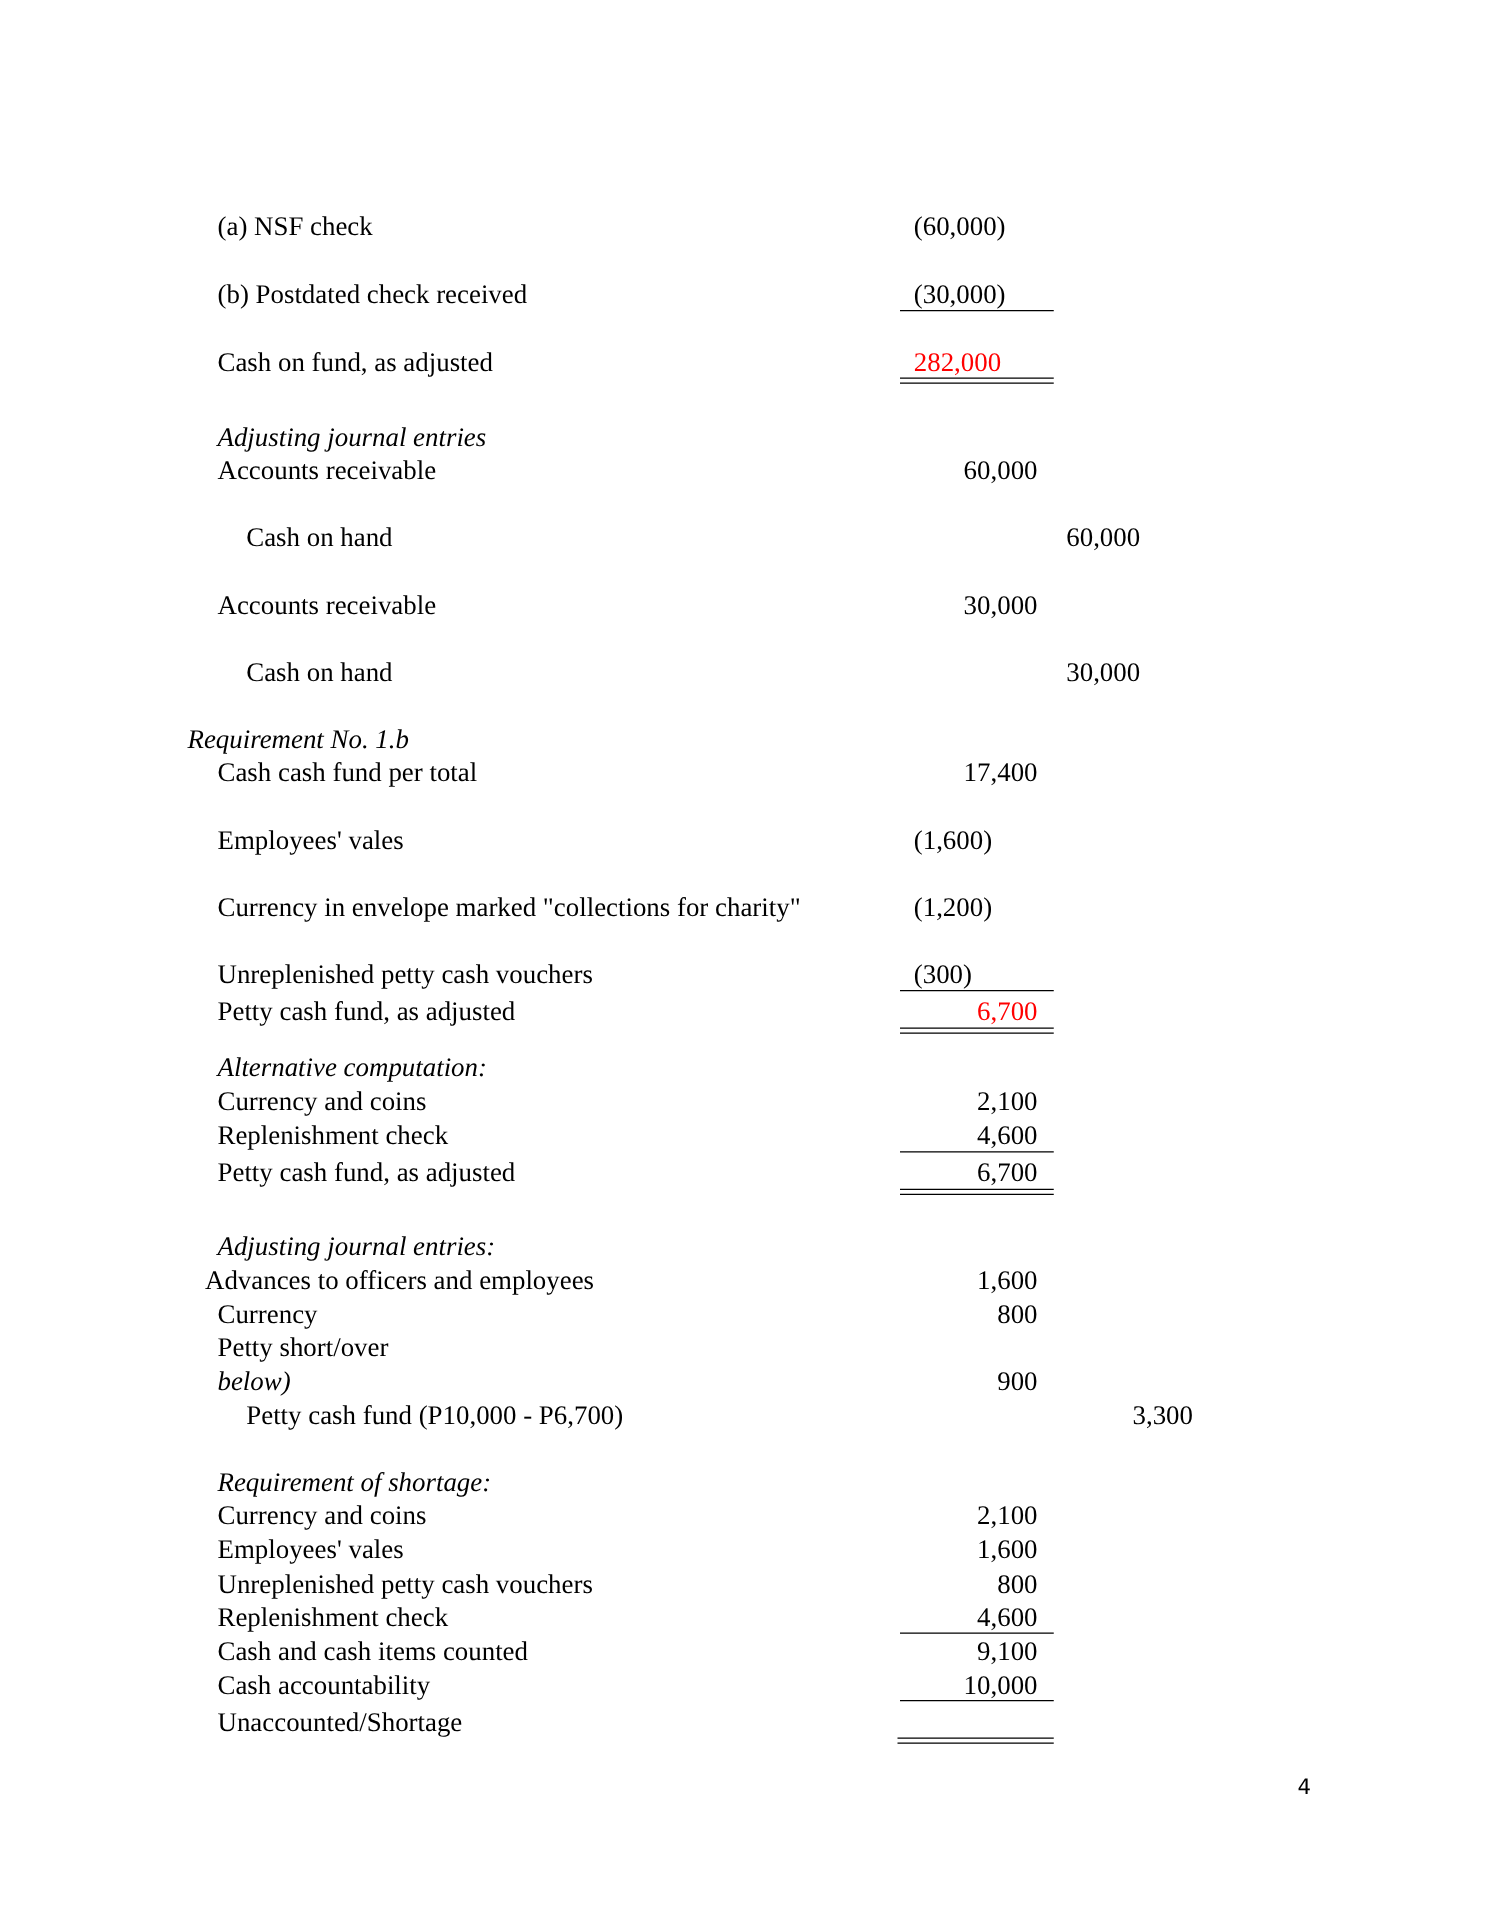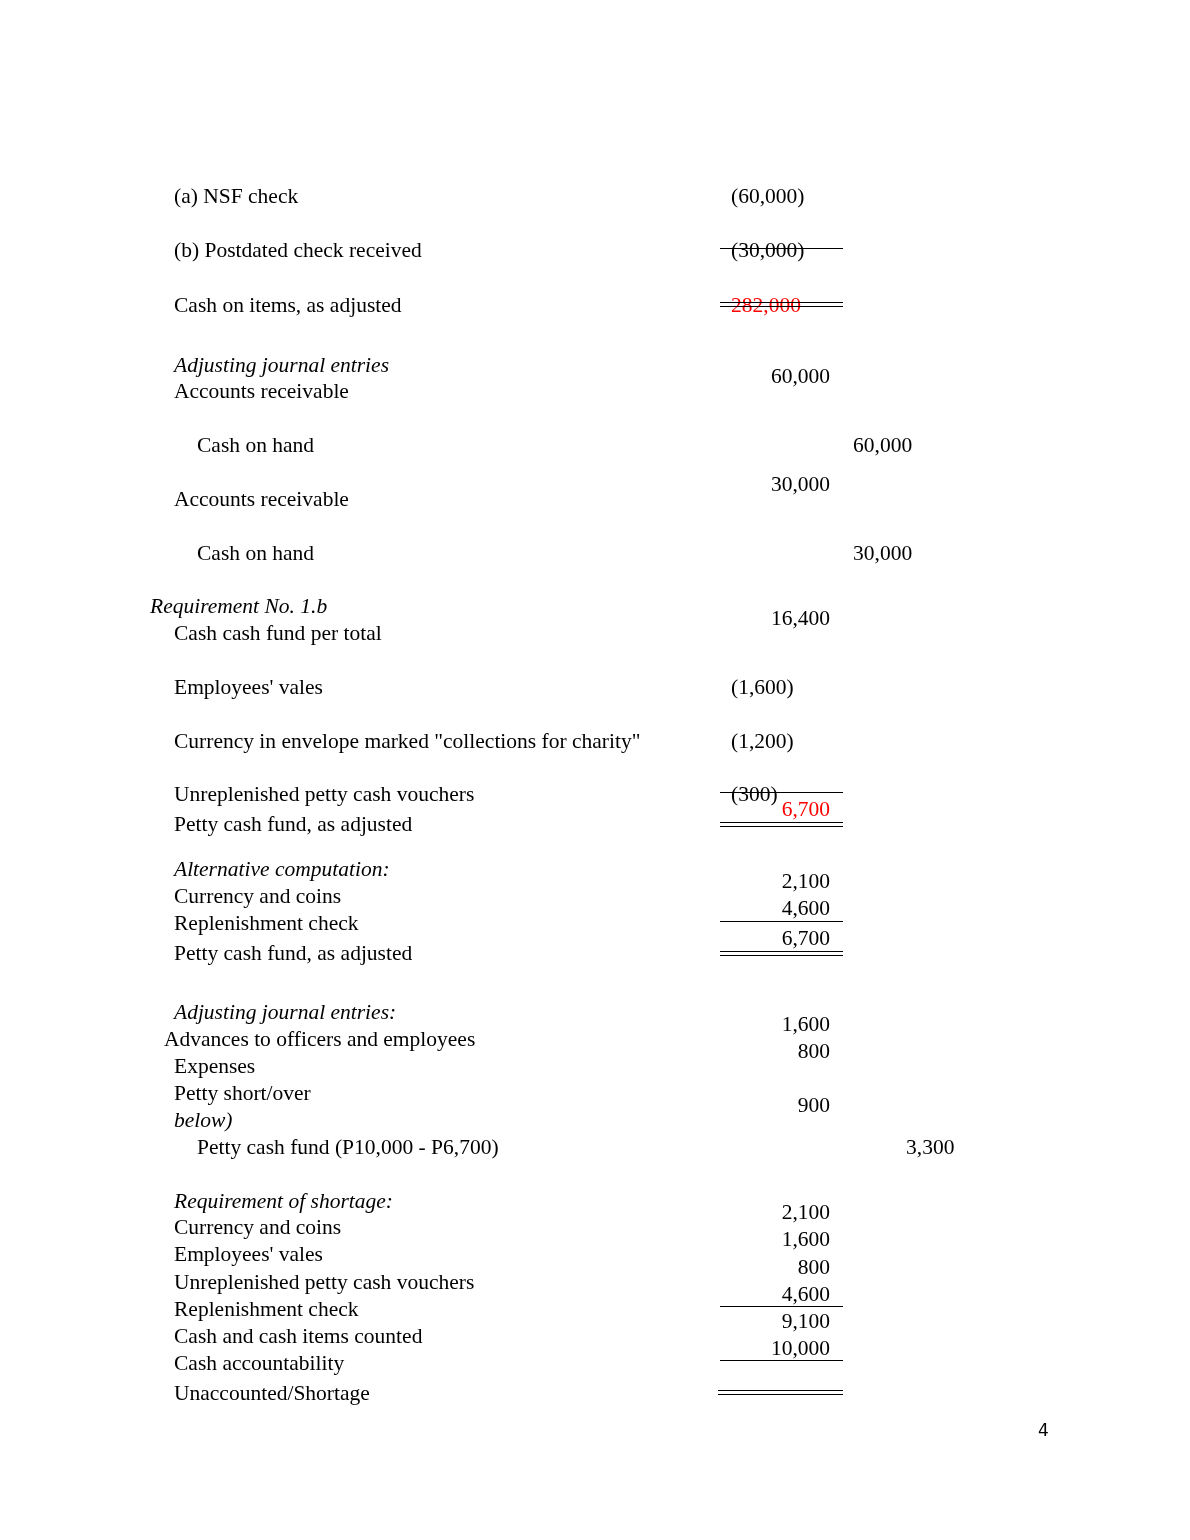--- a/index.html
+++ b/index.html
@@ -1,56 +1,56 @@
 <!DOCTYPE html>
 <html><head>
 <meta charset="utf-8">
 <style>
   html, body { margin: 0; padding: 0; background: #ffffff; }
   body { width: 1190px; height: 1540px; position: relative; overflow: hidden;
          font-family: "Liberation Serif", serif; font-size: 21.5px; color: #000; }
-  .t { position: absolute; white-space: nowrap; line-height: 24px; margin-top: 15px; }
+  .t { position: absolute; white-space: nowrap; line-height: 24px; }
   .it { font-style: italic; font-family: Liberation Serif, serif; }
   .num { position: absolute; white-space: nowrap; line-height: 24px; text-align: right; }
   .red { color: #ff0000; }
   .hl { position: absolute; height: 0; border-top: 1.5px solid #000; }
   .dl { position: absolute; height: 3px; border-top: 1.5px solid #000; border-bottom: 1.5px solid #000; }
   .pagenum { position: absolute; font-family: "DejaVu Sans", sans-serif; font-size: 17px; }
 </style>
 </head>
 <body>
 
 <div class="t" style="left:174px;top:169px">(a) NSF check</div>
 <div class="t" style="left:731px;top:169px">(60,000)</div>
 
 <div class="t" style="left:174px;top:223px">(b) Postdated check received</div>
 <div class="t" style="left:731px;top:223px">(30,000)</div>
 <div class="hl" style="left:720px;top:248px;width:123px"></div>
 
-<div class="t" style="left:174px;top:278px">Cash on items, as adjusted</div>
+<div class="t" style="left:174px;top:278px">Cash on fund, as adjusted</div>
 <div class="t red" style="left:731px;top:278px">282,000</div>
 <div class="dl" style="left:720px;top:302px;width:123px"></div>
 
 <div class="t it" style="left:174px;top:338px">Adjusting journal entries</div>
 <div class="t" style="left:174px;top:364px">Accounts receivable</div>
 <div class="num" style="left:720px;top:364px;width:110px">60,000</div>
 
 <div class="t" style="left:197px;top:418px">Cash on hand</div>
 <div class="t" style="left:853px;top:418px">60,000</div>
 
 <div class="t" style="left:174px;top:472px">Accounts receivable</div>
 <div class="num" style="left:720px;top:472px;width:110px">30,000</div>
 
 <div class="t" style="left:197px;top:526px">Cash on hand</div>
 <div class="t" style="left:853px;top:526px">30,000</div>
 
 <div class="t it" style="left:150px;top:579px">Requirement No. 1.b</div>
 
 <div class="t" style="left:174px;top:606px">Cash cash fund per total</div>
-<div class="num" style="left:720px;top:606px;width:110px">16,400</div>
+<div class="num" style="left:720px;top:606px;width:110px">17,400</div>
 
 <div class="t" style="left:174px;top:660px">Employees' vales</div>
 <div class="t" style="left:731px;top:660px">(1,600)</div>
 
 <div class="t" style="left:174px;top:714px">Currency in envelope marked "collections for charity"</div>
 <div class="t" style="left:731px;top:714px">(1,200)</div>
 
 <div class="t" style="left:174px;top:767px">Unreplenished petty cash vouchers</div>
 <div class="t" style="left:731px;top:767px">(300)</div>
 <div class="hl" style="left:720px;top:792px;width:123px"></div>
@@ -65,21 +65,21 @@
 <div class="t" style="left:174px;top:896px">Replenishment check</div>
 <div class="num" style="left:720px;top:896px;width:110px">4,600</div>
 <div class="hl" style="left:720px;top:921px;width:123px"></div>
 <div class="t" style="left:174px;top:926px">Petty cash fund, as adjusted</div>
 <div class="num" style="left:720px;top:926px;width:110px">6,700</div>
 <div class="dl" style="left:720px;top:951px;width:123px"></div>
 
 <div class="t it" style="left:174px;top:985px">Adjusting journal entries:</div>
 <div class="t" style="left:164px;top:1012px">Advances to officers and employees</div>
 <div class="num" style="left:720px;top:1012px;width:110px">1,600</div>
-<div class="t" style="left:174px;top:1039px">Expenses</div>
+<div class="t" style="left:174px;top:1039px">Currency</div>
 <div class="num" style="left:720px;top:1039px;width:110px">800</div>
 <div class="t" style="left:174px;top:1066px;width:535px;display:flex;justify-content:space-between">
   <span>Petty short/over</span>
 </div>
 <div class="t it" style="left:174px;top:1093px">below)</div>
 <div class="num" style="left:720px;top:1093px;width:110px">900</div>
 <div class="t" style="left:197px;top:1120px">Petty cash fund (P10,000 - P6,700)</div>
 <div class="t" style="left:906px;top:1120px">3,300</div>
 
 <div class="t it" style="left:174px;top:1174px">Requirement of shortage:</div>

